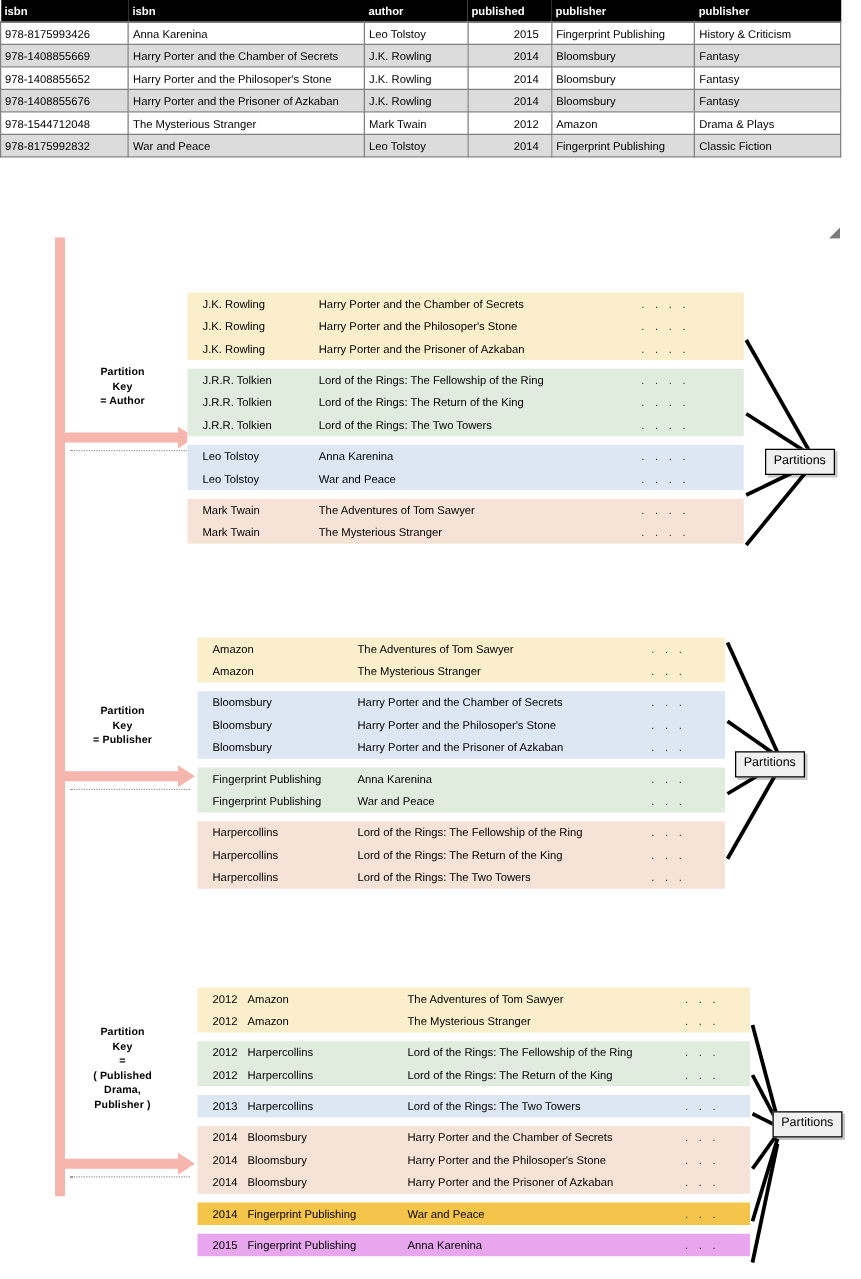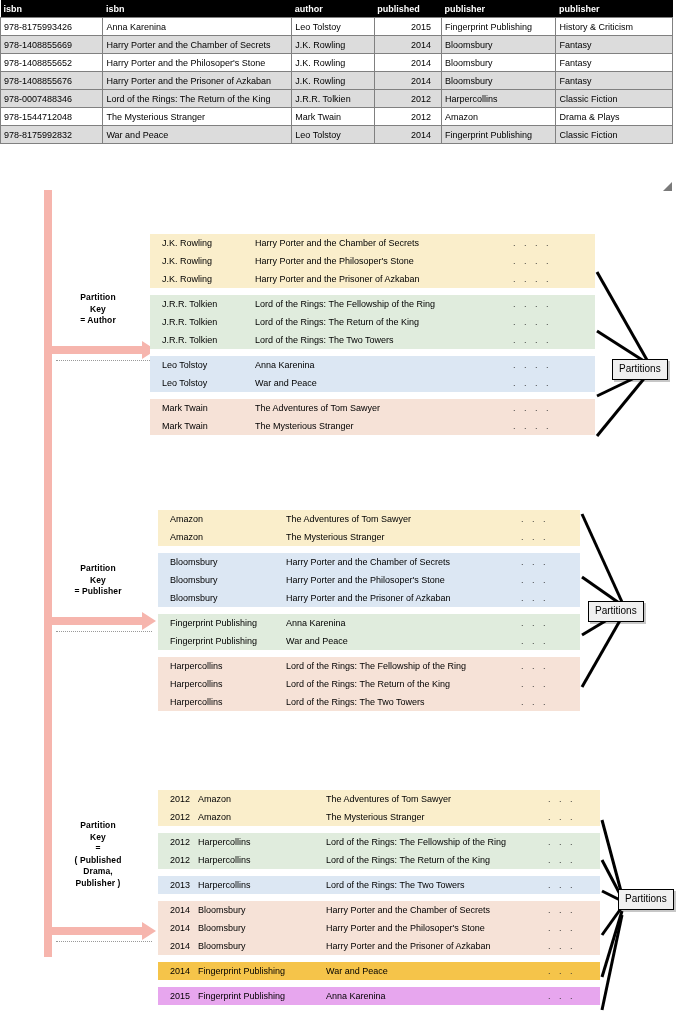--- a/index.html
+++ b/index.html
@@ -128,28 +128,20 @@
         <td class="c-category">Fantasy</td>
       </tr>
       <tr class="row-even">
         <td class="c-isbn">978-1408855676</td>
         <td class="c-title">Harry Porter and the Prisoner of Azkaban</td>
         <td class="c-author">J.K. Rowling</td>
         <td class="c-published">2014</td>
         <td class="c-publisher">Bloomsbury</td>
         <td class="c-category">Fantasy</td>
       </tr>
-      <tr class="row-even">
-        <td class="c-isbn">978-0007488346</td>
-        <td class="c-title">Lord of the Rings: The Return of the King</td>
-        <td class="c-author">J.R.R. Tolkien</td>
-        <td class="c-published">2012</td>
-        <td class="c-publisher">Harpercollins</td>
-        <td class="c-category">Classic Fiction</td>
-      </tr>
       <tr class="row-odd">
         <td class="c-isbn">978-1544712048</td>
         <td class="c-title">The Mysterious Stranger</td>
         <td class="c-author">Mark Twain</td>
         <td class="c-published">2012</td>
         <td class="c-publisher">Amazon</td>
         <td class="c-category">Drama &amp; Plays</td>
       </tr>
       <tr class="row-even">
         <td class="c-isbn">978-8175992832</td>

